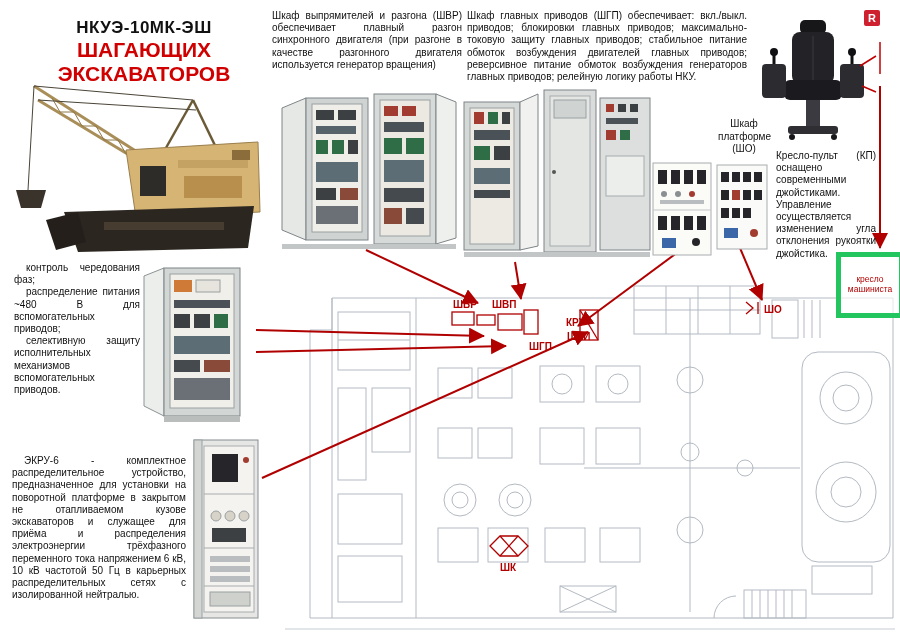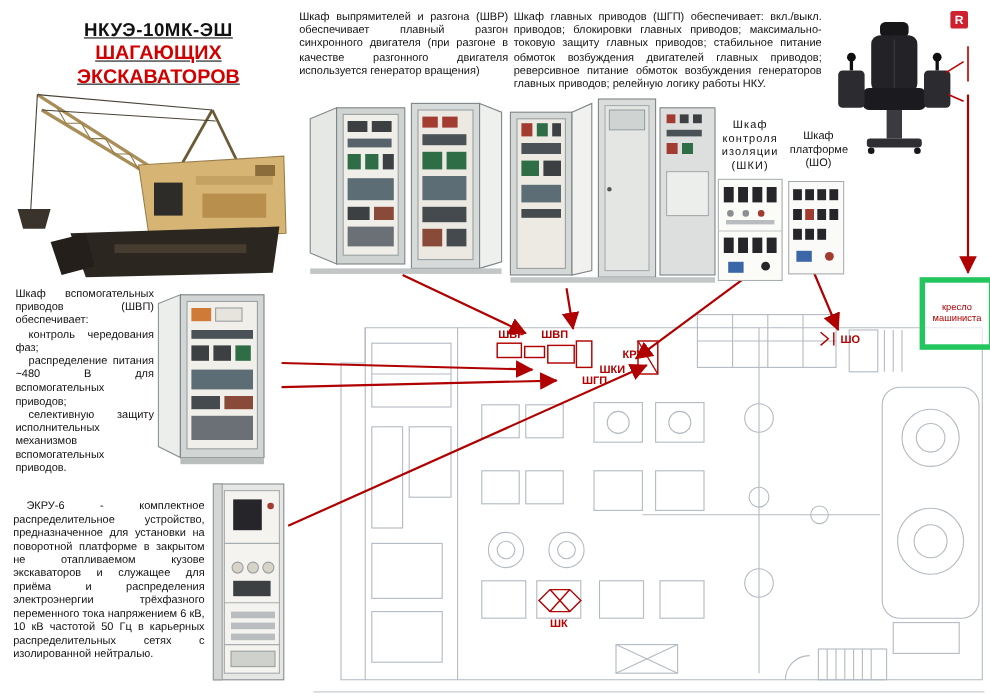--- a/index.html
+++ b/index.html
@@ -5,21 +5,21 @@
   html,body{margin:0;padding:0;background:#fff;}
   .page{position:relative;width:900px;height:636px;background:#ffffff;overflow:hidden;
         font-family:"Liberation Sans",sans-serif;color:#111;}
   .abs{position:absolute;}
   .txt{font-size:10px;line-height:1.22;text-align:justify;color:#101010;}
   .txt p{margin:0;}
   .indent{text-indent:12px;}
   .title-box{text-align:center;font-weight:700;}
   .title-l1{font-size:17px;letter-spacing:.5px;}
   .title-l2{font-size:15px;}
-  .title-l3{font-size:18px;color:#d10000;}
+  .title-l3{font-size:21px;color:#d10000;}
   .plan-label{position:absolute;color:#b00000;font-size:10px;font-weight:600;white-space:nowrap;}
   .plan-label.small{font-size:8.5px;font-weight:500;white-space:normal;text-align:center;line-height:1.15;}
   .seat-box{border:5px solid #22c55e;padding:18px 1px;background:rgba(255,255,255,.65);}
   .center{text-align:center;}
   .overlay{position:absolute;left:0;top:0;pointer-events:none;}
   svg{display:block;}
 </style>
 </head>
 <body>
 
@@ -121,21 +121,21 @@
       <line x1="515" y1="262" x2="521" y2="299" marker-end="url(#arr)"></line>
       <line x1="678" y1="252" x2="578" y2="326" marker-end="url(#arr)"></line>
       <line x1="740" y1="248" x2="762" y2="300" marker-end="url(#arr)"></line>
       <line x1="880" y1="86" x2="880" y2="248" marker-end="url(#arr)"></line>
       <line x1="256" y1="330" x2="484" y2="336" marker-end="url(#arr)"></line>
       <line x1="256" y1="352" x2="506" y2="346" marker-end="url(#arr)"></line>
       <line x1="262" y1="478" x2="588" y2="332" marker-end="url(#arr)"></line>
     </g>
   </svg>
 
-  <div class="abs title-box" style="left:28px;top:18px;width:232px;text-decoration:underline;">
+  <div class="abs title-box" style="left:28px;top:18px;width:232px;">
     <div class="title-l1">НКУЭ-10МК-ЭШ</div>
     <div class="title-l3">ШАГАЮЩИХ ЭКСКАВАТОРОВ</div>
   </div>
 
   <div class="abs" style="left:8px;top:72px;width:258px;height:190px;">
     <svg viewBox="0 0 258 190" width="258" height="190">
       <g stroke="#a98e58" stroke-width="3" fill="none">
         <line x1="148" y1="92" x2="26" y2="14"></line>
         <line x1="156" y1="104" x2="30" y2="28"></line>
       </g>
@@ -236,21 +236,20 @@
         <rect x="168" y="18" width="8" height="8" fill="#3c4043"></rect>
         <rect x="144" y="32" width="32" height="6" fill="#4a5258"></rect>
         <rect x="144" y="44" width="10" height="10" fill="#a23c30"></rect>
         <rect x="158" y="44" width="10" height="10" fill="#2f6d46"></rect>
         <rect x="144" y="70" width="38" height="40" fill="#eceeec" stroke="#a7acae"></rect>
       </g>
       <rect x="2" y="166" width="186" height="5" fill="#c2c6c6"></rect>
     </svg>
   </div>
 
-  <div class="abs center" style="left:650px;top:108px;width:64px;font-size:10px;letter-spacing:1px;line-height:1.25;">Шкаф контроля изоляции (ШКИ)</div>
 
   <div class="abs" style="left:652px;top:162px;width:60px;height:94px;">
     <svg viewBox="0 0 60 94" width="60" height="94">
       <rect x="1" y="1" width="58" height="92" fill="#fbfbf8" stroke="#a7acae"></rect>
       <line x1="1" y1="48" x2="59" y2="48" stroke="#c3c7c9"></line>
       <g>
         <rect x="6" y="8" width="9" height="14" fill="#26262a"></rect>
         <rect x="19" y="8" width="9" height="14" fill="#26262a"></rect>
         <rect x="32" y="8" width="9" height="14" fill="#26262a"></rect>
         <rect x="45" y="8" width="9" height="14" fill="#26262a"></rect>
@@ -312,23 +311,23 @@
         <circle cx="90" cy="131" r="3" fill="#17171a"></circle>
       </g>
       <g stroke="#c00000" stroke-width="1.5">
         <line x1="132" y1="50" x2="116" y2="60"></line>
         <line x1="132" y1="86" x2="118" y2="80"></line>
         <line x1="136" y1="36" x2="136" y2="68"></line>
       </g>
     </svg>
   </div>
 
+  <div class="abs txt" style="left:776px;top:150px;width:100px;">Кресло-пульт (КП) оснащено современными джойстиками. Управление осуществляется изменением угла отклонения рукоятки джойстика.</div>
 
   <div class="abs txt" style="left:14px;top:262px;width:126px;">
-    <p>Шкаф вспомогательных приводов (ШВП) обеспечивает:</p>
     <p class="indent">контроль чередования фаз;</p>
     <p class="indent">распределение питания ~480 В для вспомогательных приводов;</p>
     <p class="indent">селективную защиту исполнительных механизмов вспомогательных приводов.</p>
   </div>
 
   <div class="abs" style="left:142px;top:260px;width:116px;height:172px;">
     <svg viewBox="0 0 116 172" width="116" height="172">
       <polygon points="2,16 22,8 22,156 2,146" fill="#eceeec" stroke="#8d9294"></polygon>
       <rect x="22" y="8" width="76" height="148" fill="#d2d6d4" stroke="#7d8386"></rect>
       <rect x="28" y="14" width="64" height="134" fill="#f0efe9" stroke="#9aa0a2"></rect>
@@ -372,18 +371,18 @@
         <rect x="22" y="140" width="40" height="6" fill="#b9bdbf"></rect>
         <rect x="22" y="156" width="40" height="14" fill="#cfd1cc" stroke="#9aa0a2"></rect>
       </g>
     </svg>
   </div>
 
   <div class="plan-label" style="left:453px;top:299px;text-align:right;">ШВР</div>
   <div class="plan-label" style="left:492px;top:299px;">ШВП</div>
   <div class="plan-label" style="left:566px;top:317px;">КРУ</div>
   <div class="plan-label" style="left:529px;top:341px;">ШГП</div>
-  <div class="plan-label" style="left:545px;top:331px;">ШКИ</div>
+  <div class="plan-label" style="left:567px;top:331px;">ШКИ</div>
   <div class="plan-label" style="left:764px;top:304px;">ШО</div>
   <div class="plan-label" style="left:500px;top:562px;">ШК</div>
   <div class="plan-label small seat-box" style="left:836px;top:252px;width:56px;">кресло машиниста</div>
 
 </div>
 
 </body></html>

